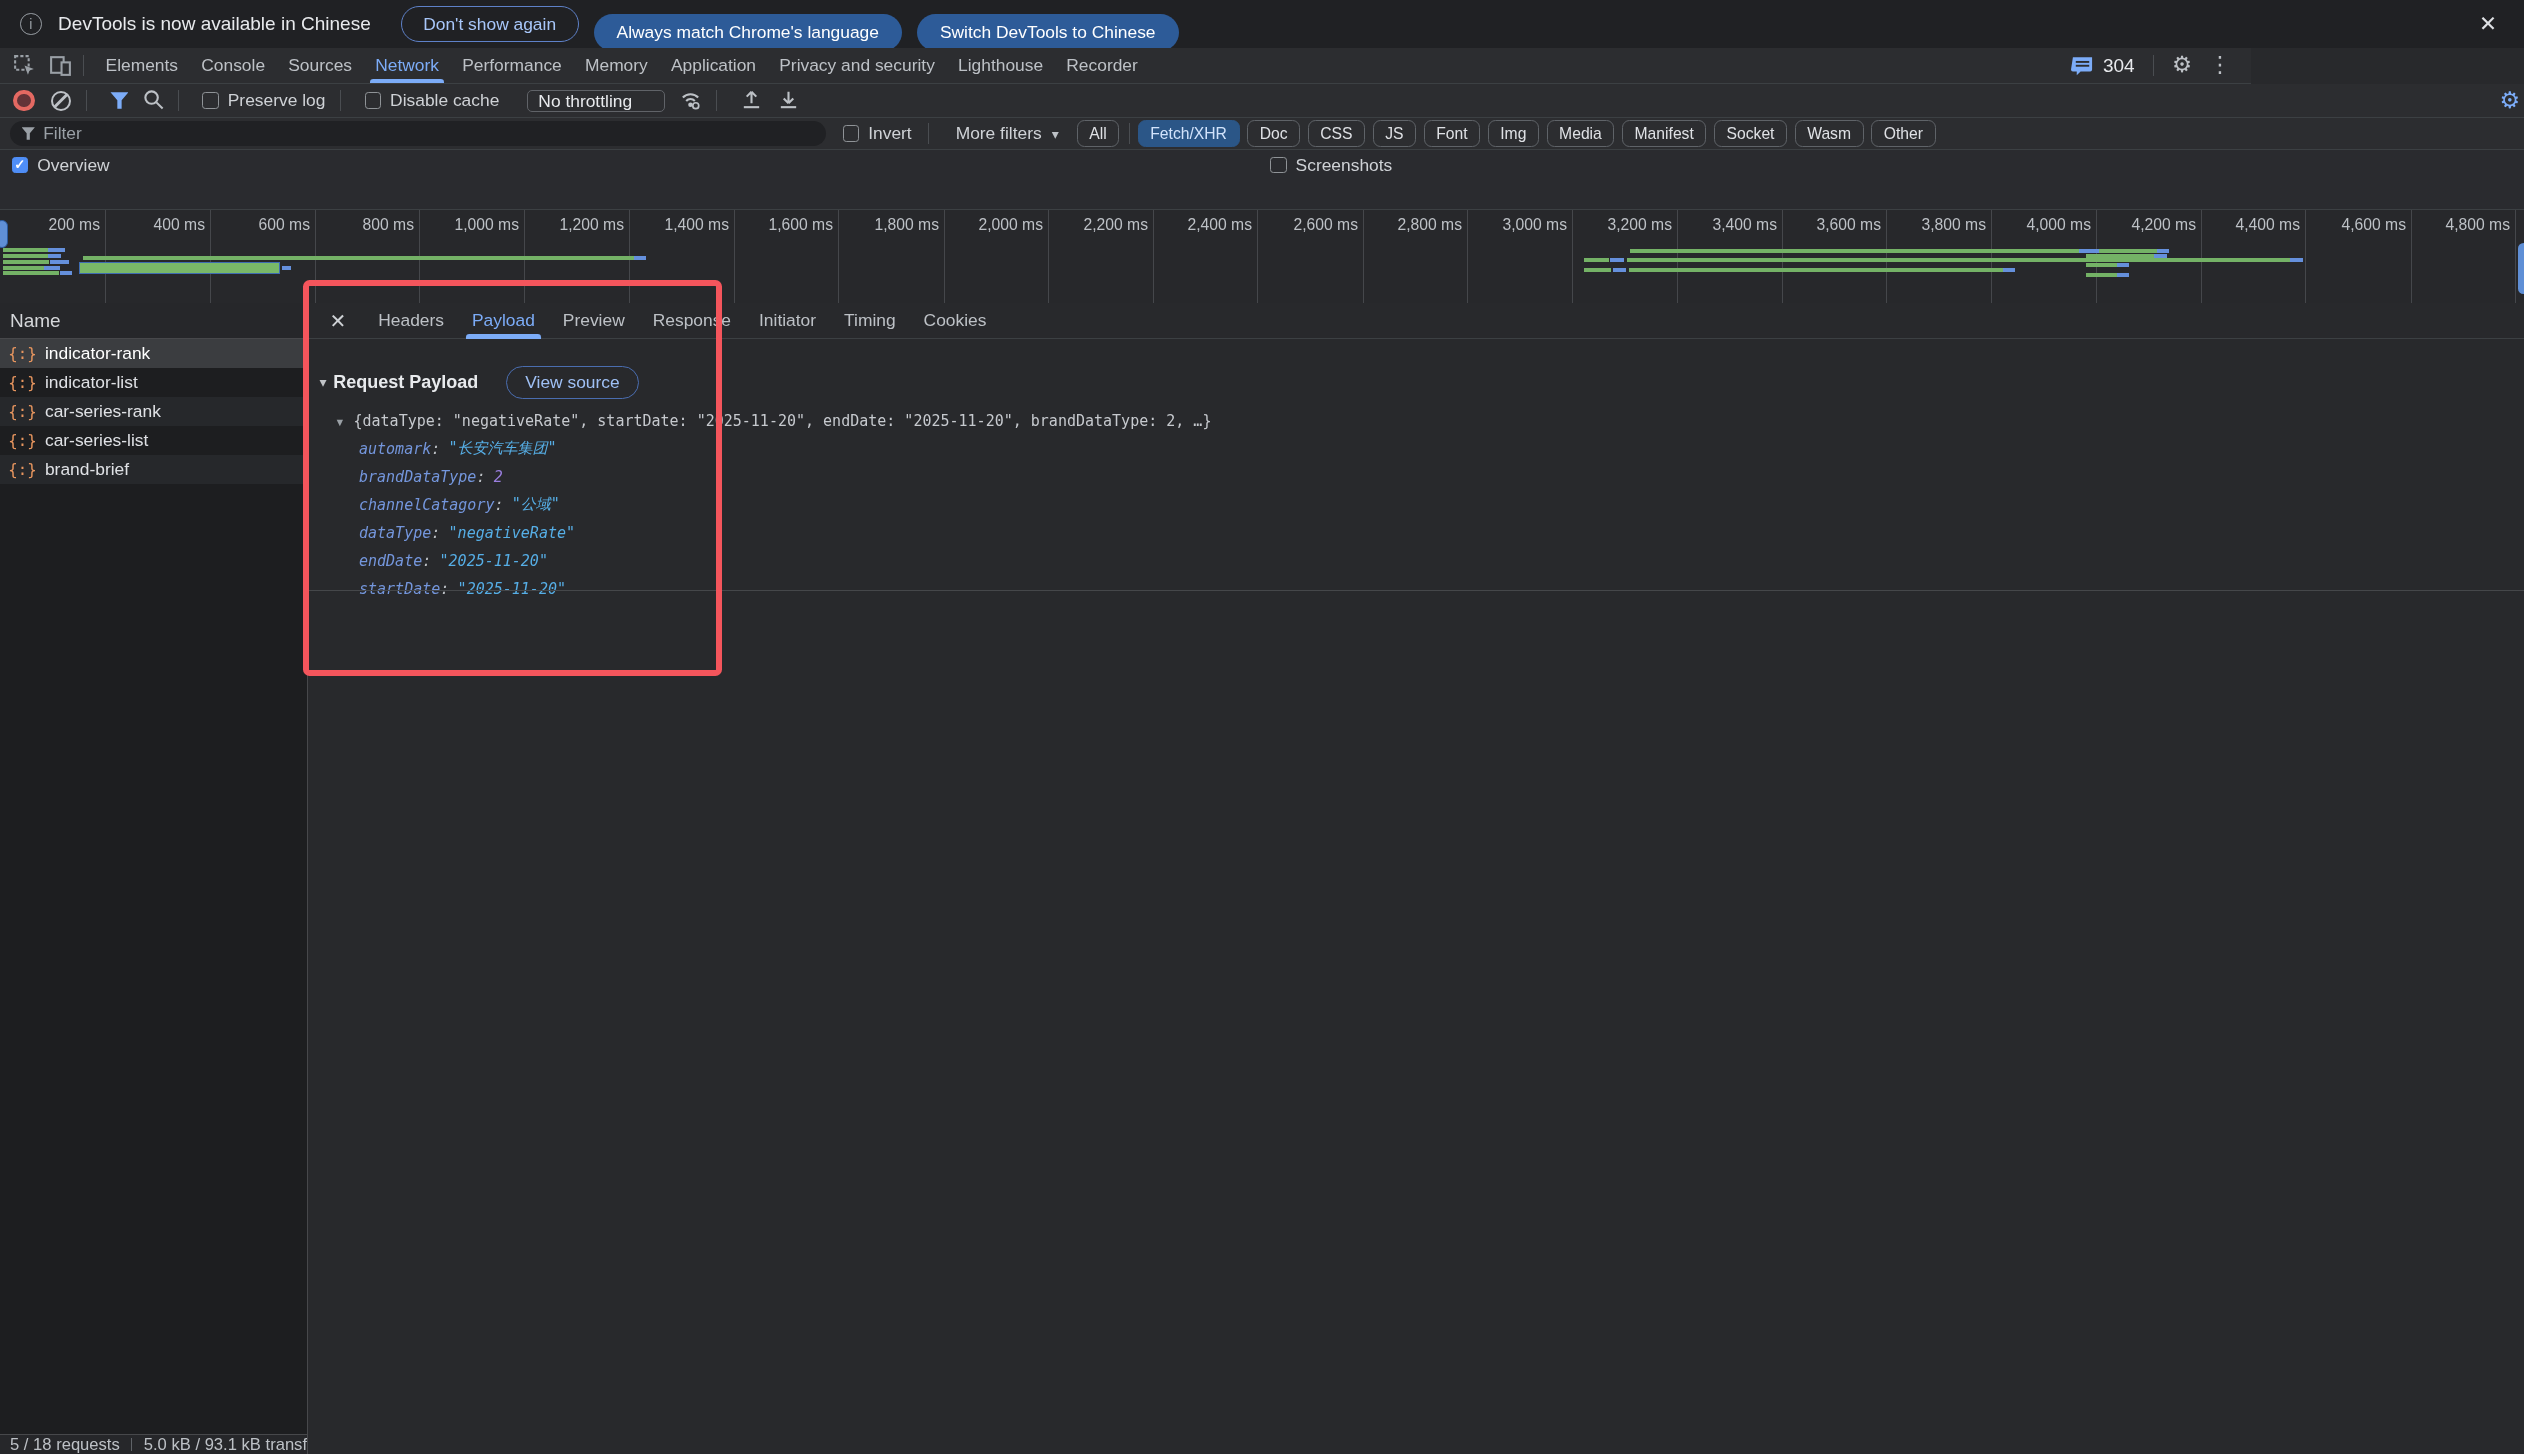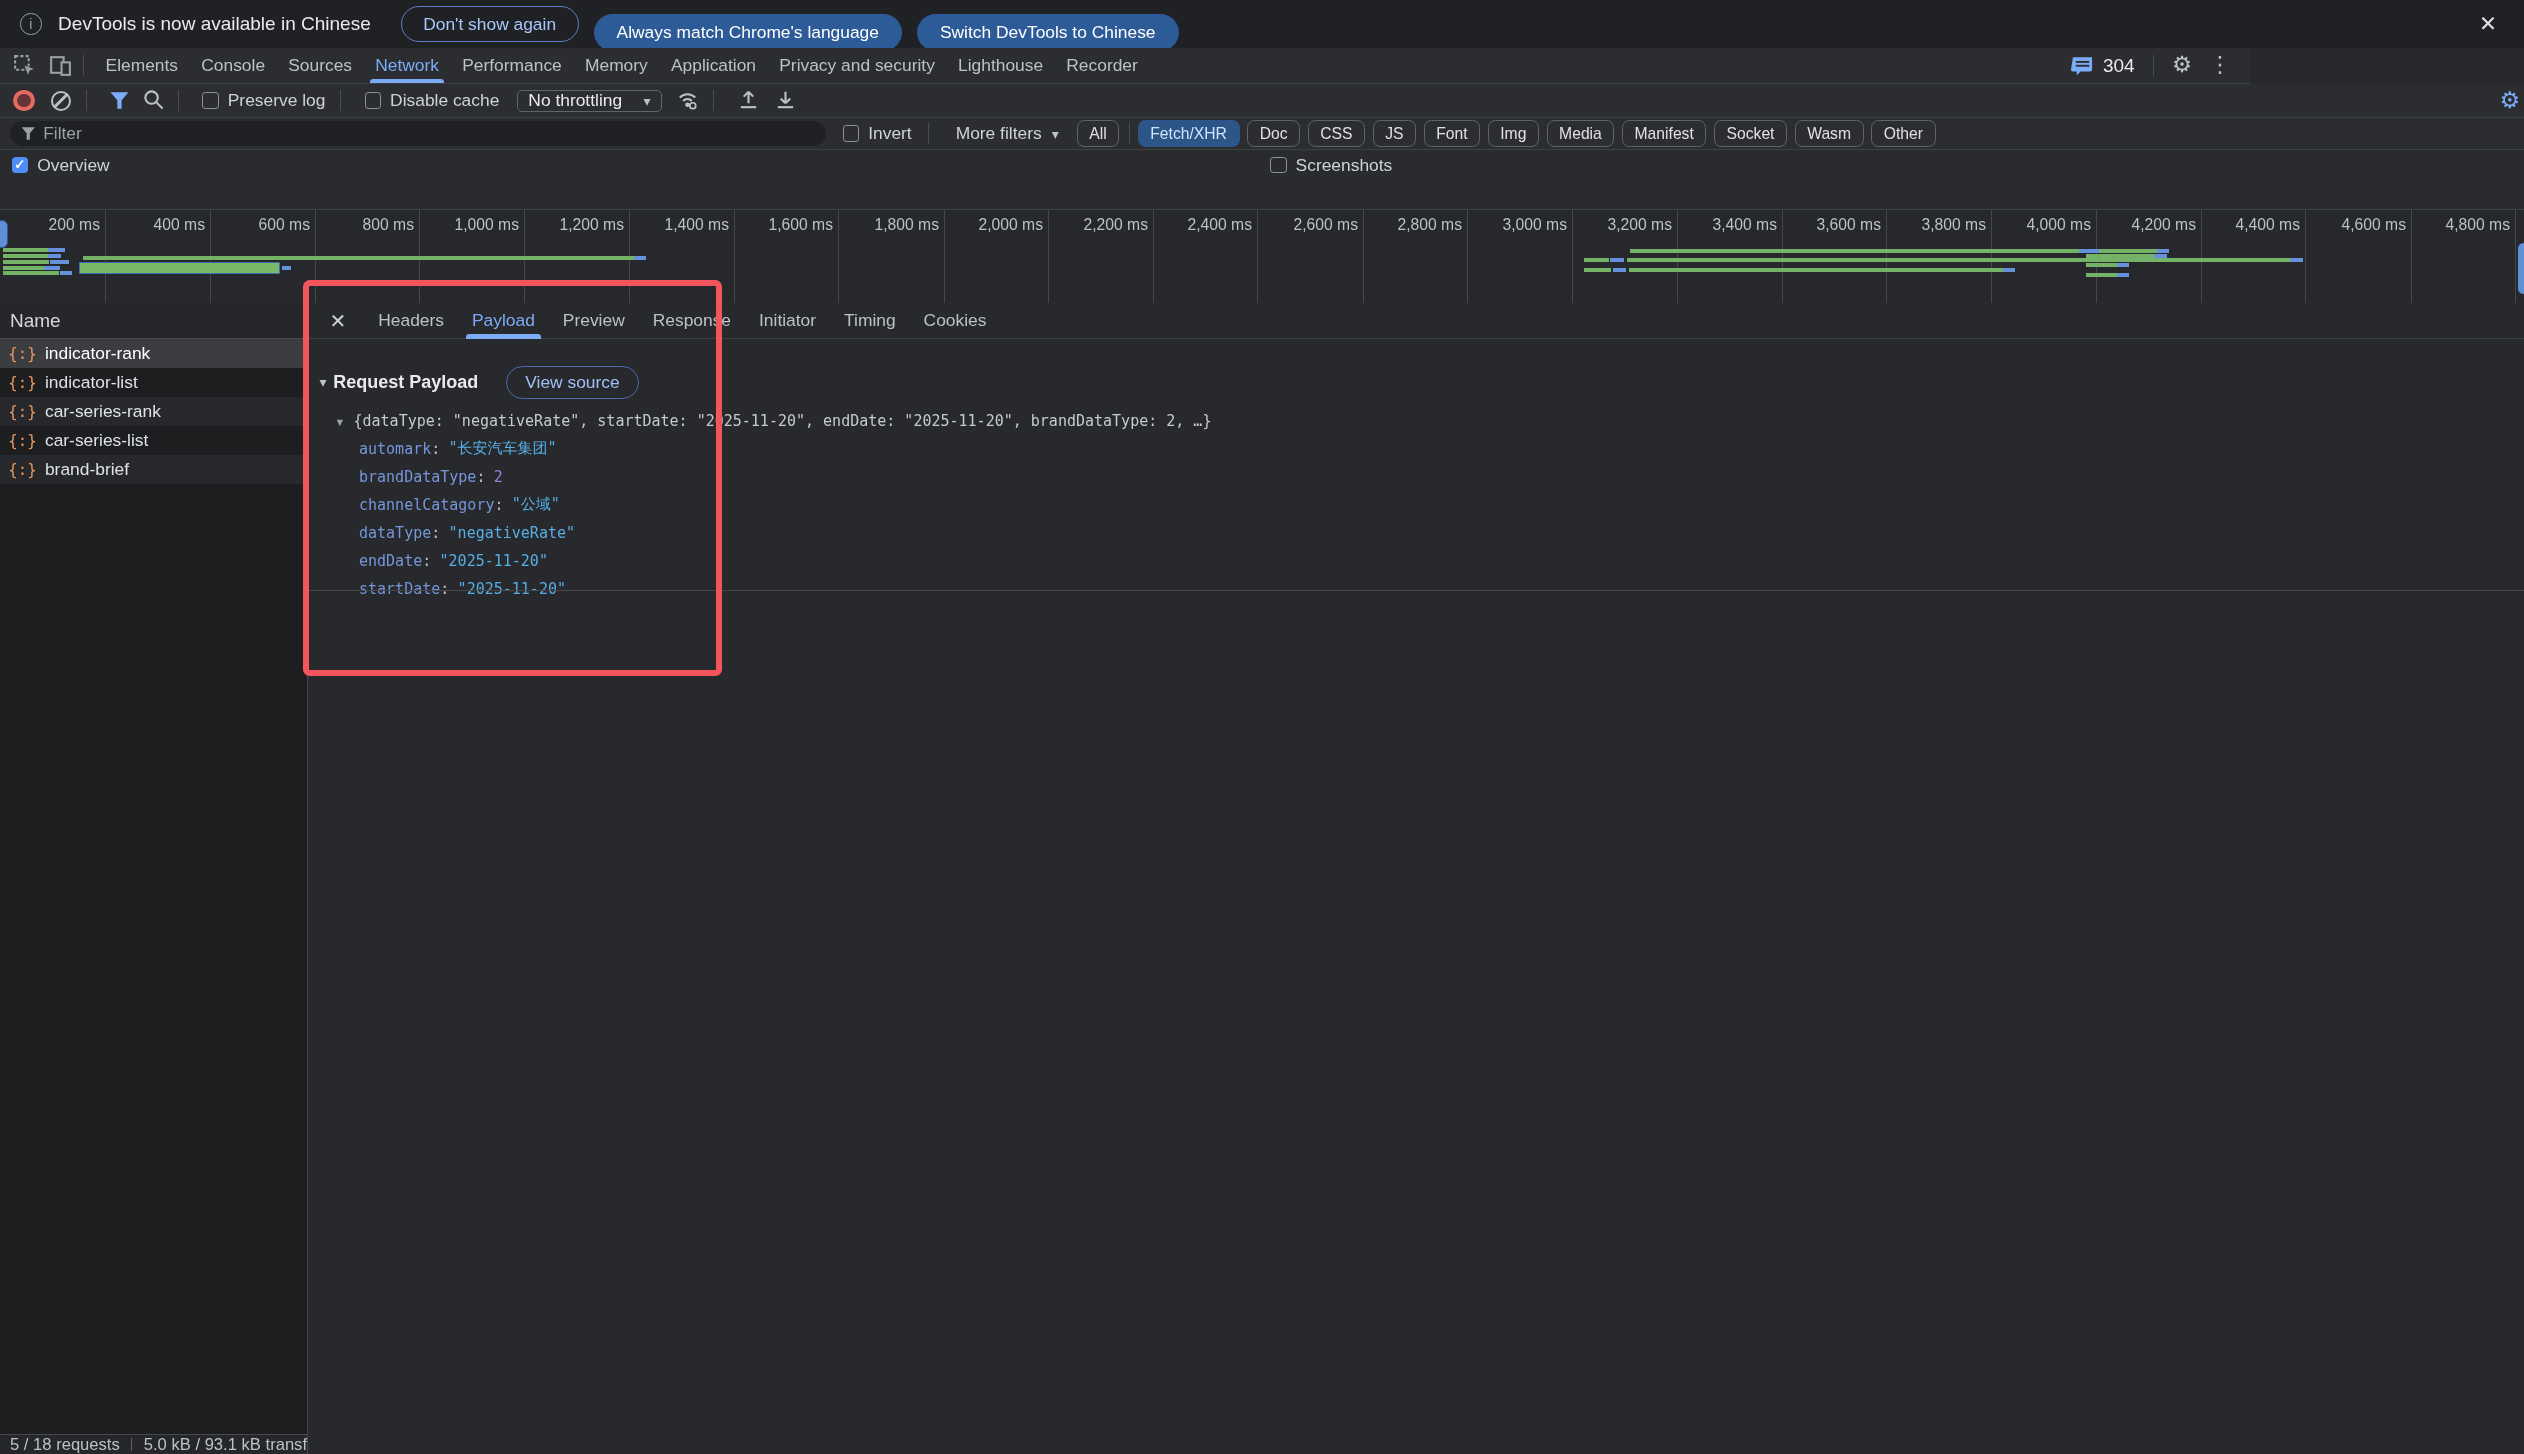--- a/index.html
+++ b/index.html
@@ -50,21 +50,21 @@
   .funnel { width:18px; height:16.6px; background:#7cacf8; margin-left:13.3px; flex:0 0 auto;
             clip-path:polygon(0 0,100% 0,62% 48%,62% 100%,38% 100%,38% 48%); }
   .toolbar-svg { margin-left:13.3px; flex:0 0 auto; cursor:pointer; }
   .cb-group { display:flex; align-items:center; margin-left:13.3px; cursor:pointer; }
   .cb { width:16.6px; height:16.6px; border:1.7px solid #8f9397; border-radius:3.3px; margin-right:9px;
         flex:0 0 auto; display:flex; align-items:center; justify-content:center; }
   .cb.checked { background:#4f8ef7; border-color:#4f8ef7; }
   .cb .tick { color:#fff; font-size:13.3px; font-weight:bold; line-height:1; }
   .cb-label { color:#cfd2d6; font-size:17.4px; white-space:nowrap; }
   .throttle { display:flex; align-items:center; border:0.8px solid #606368; border-radius:5px;
-              height:22px; padding:0 10px; margin-left:18px; cursor:pointer; }
+              height:22px; padding:0 10px; margin-left:28px; cursor:pointer;flex-direction:column; }
   .throttle-label { color:#e8eaed; font-size:17.4px; margin-right:21.5px; white-space:nowrap; }
   .dd-arrow { color:#bdc1c6; font-size:14px; }
   .net-gear-right { margin-left:auto; margin-right:5px; color:#7cacf8; font-size:23px; line-height:1; cursor:pointer; }
 
   
   .filterbar { position:absolute; left:0; top:118px; width:2525px; height:32px; background:#2c2d30;
                border-bottom:0.8px solid #3c4043; display:flex; align-items:center; }
   .filter-pill { display:flex; align-items:center; background:#202124; border-radius:13.3px; height:25px;
                  width:816px; margin-left:10px; padding:0 11.6px; }
   .funnel-sm { width:13.3px; height:12.4px; background:#9aa0a6; flex:0 0 auto; margin-right:8.3px;
@@ -129,21 +129,21 @@
                         background:#7cacf8; border-radius:3.3px 3.3px 0 0; }
   .payload-title-row { display:flex; align-items:center; margin:26.5px 0 0 11.6px; height:33px; }
   .tri { color:#c0c3c7; font-size:14px; margin-right:6.6px; }
   .payload-title { color:#e8eaed; font-size:18px; font-weight:bold; }
   .view-source { border:1.7px solid #4a6db0; border-radius:16.6px; color:#9fc0f5; background:transparent;
                  font-size:17.4px; padding:5px 18px; margin-left:28px; cursor:pointer;
                  font-family:"Liberation Sans", sans-serif; }
   .payload-preview { display:flex; align-items:baseline; margin:13.3px 0 0 26.5px;
                      font-family:"DejaVu Sans Mono", monospace; font-size:15px; color:#c6c9ce; white-space:nowrap; }
   .pv-marker { color:#9aa0a6; font-size:10.8px; margin-right:8.3px; font-family:"Liberation Sans", sans-serif; }
-  .payload-entries { margin:5px 0 0 51px; }
+  .payload-entries { margin:5px 0 0 51px;font-style:italic; }
   .p-entry { height:28px; display:flex; align-items:center; font-family:"DejaVu Sans Mono", monospace;
              font-size:15px; white-space:nowrap; }
   .p-entry .k { color:#7496dc; }
   .p-entry .k::after { content:":"; color:#bdc1c6; margin-right:8.3px; }
   .p-entry.t-string .v { color:#56aee6; }
   .p-entry.t-number .v { color:#9b7fe0; }
   .payload-divider { position:absolute; left:0; right:0; top:287px; height:0.8px; background:#45474a; }
 
   
   .red-rect { position:absolute; left:303px; top:280px; width:419px; height:396px;

